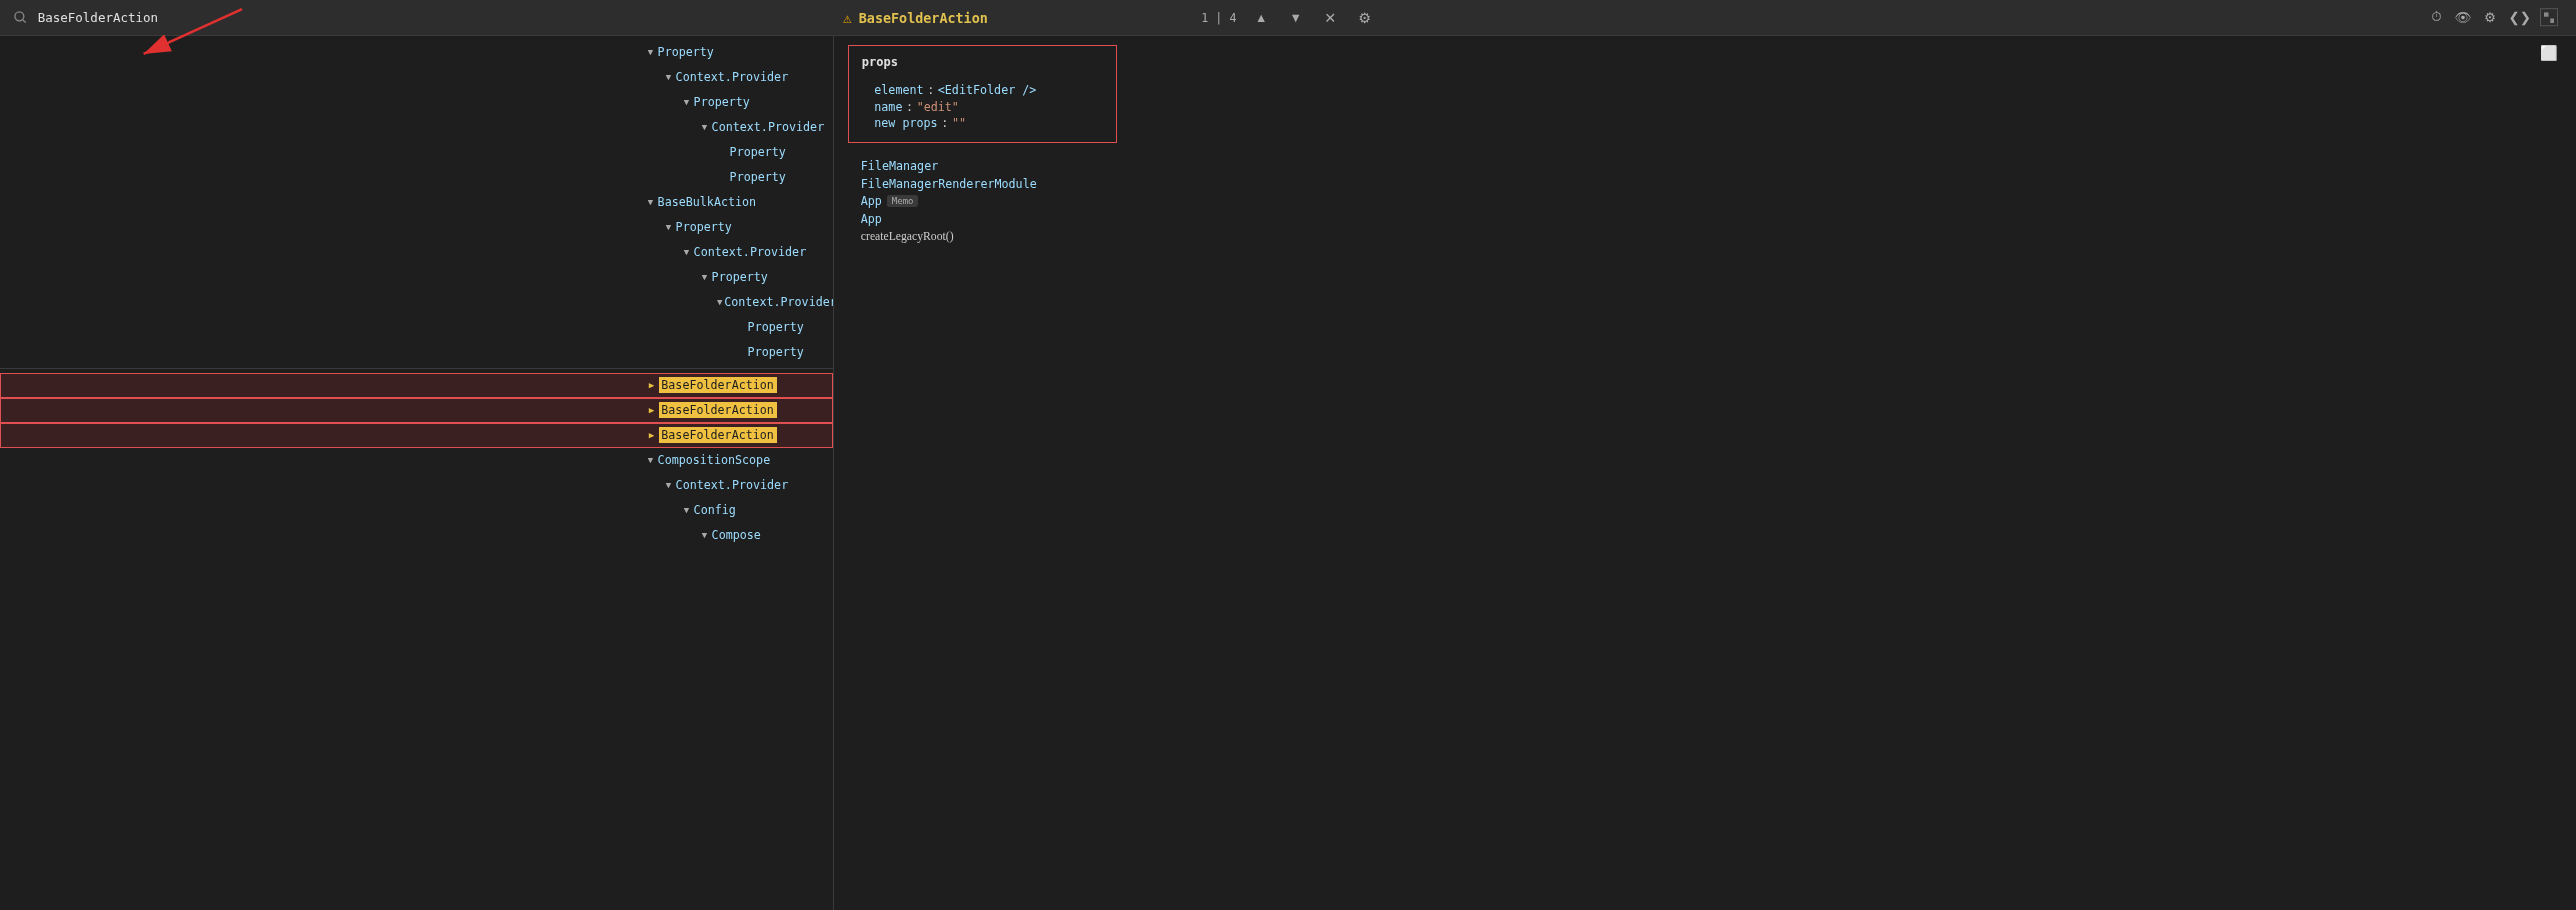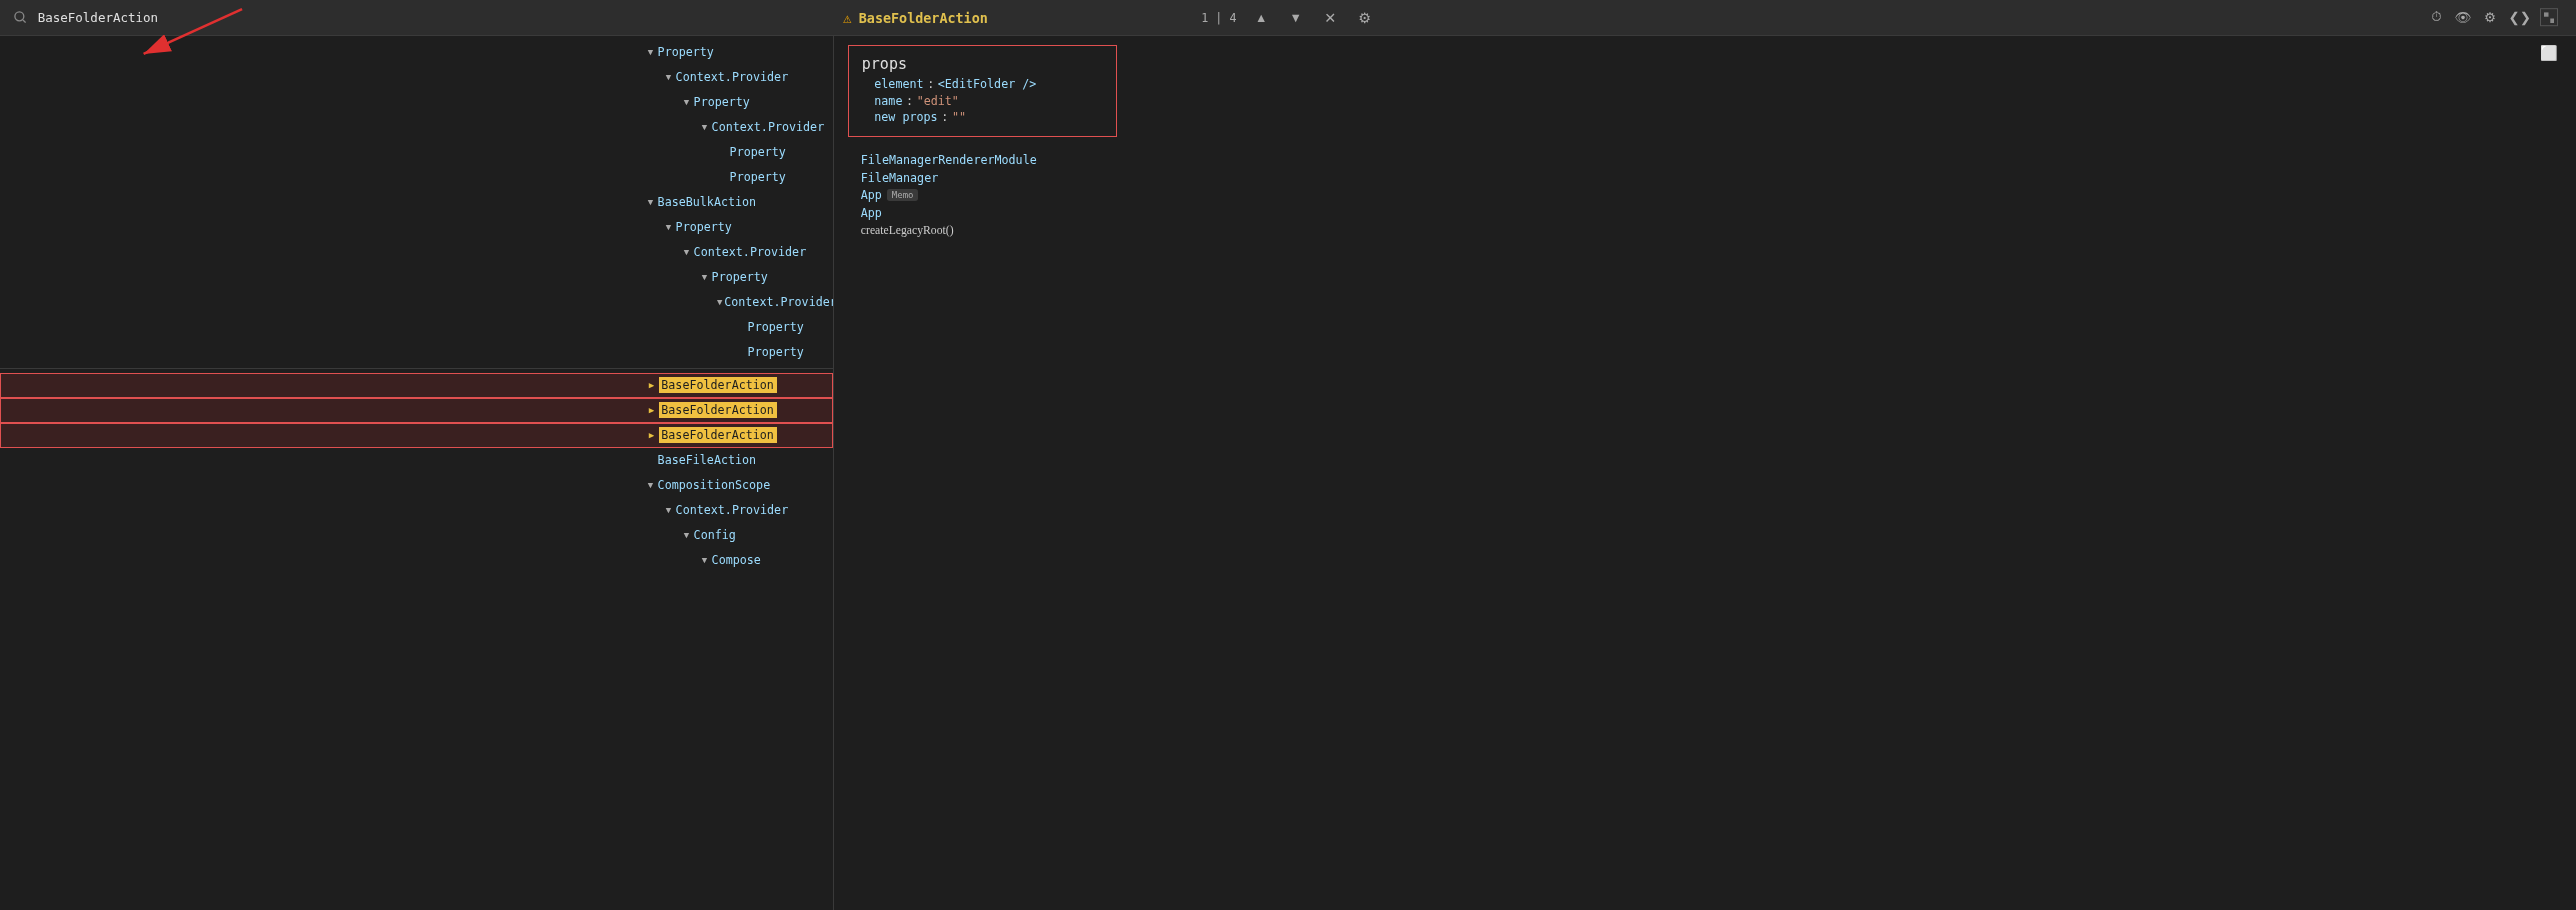--- a/index.html
+++ b/index.html
@@ -205,22 +205,23 @@
     .props-box {
       border: 1.8px solid #e05050;
       padding: 9px 12.5px;
       margin-bottom: 14.3px;
       background: #1e1e1e;
       width: 269px;
     }
 
     .props-title {
       color: #e0e0e0;
-      font-size: 15px;
-      margin-bottom: 4px;
+      font-size: 12px;
+      margin-bottom: 14px;
+      font-weight: bold;
     }
 
     .prop-row {
       display: flex;
       align-items: flex-end;
       margin: 2.7px 0;
       padding-left: 12.5px;
     }
 
     .prop-key {
@@ -421,24 +422,20 @@
     <div class="tree-item" style="padding-left: 645px; border: 1.8px solid #e05050; background: #3a2020;">
       <span class="tree-arrow" style="color:#e8c040;">▶</span>
       <span class="tree-item-label highlighted">BaseFolderAction</span>
     </div>
 
     <div class="tree-item" style="padding-left: 645px; border: 1.8px solid #e05050; background: #3a2020;">
       <span class="tree-arrow" style="color:#e8c040;">▶</span>
       <span class="tree-item-label highlighted">BaseFolderAction</span>
     </div>
 
-    <div class="tree-item" style="padding-left: 645px;">
-      <span class="tree-arrow"></span>
-      <span class="tree-item-label component">BaseFileAction</span>
-    </div>
 
     <div class="tree-item" style="padding-left: 645px;">
       <span class="tree-arrow expanded">▼</span>
       <span class="tree-item-label component">CompositionScope</span>
     </div>
 
     <div class="tree-item" style="padding-left: 663px;">
       <span class="tree-arrow expanded">▼</span>
       <span class="tree-item-label context">Context.Provider</span>
     </div>
@@ -475,25 +472,25 @@
       <div class="prop-row">
         <span class="prop-key">new props</span>
         <span class="prop-colon">:</span>
         <span class="prop-value-empty">""</span>
       </div>
     </div>
 
     <div class="rendered-by-section">
 
       <div class="rendered-by-item">
+        <span>FileManager</span>
+      </div>
+
+      <div class="rendered-by-item">
         <span>FileManagerRendererModule</span>
-      </div>
-
-      <div class="rendered-by-item">
-        <span>FileManager</span>
       </div>
 
       <div class="rendered-by-item">
         <span>App</span>
         <span class="memo-badge">Memo</span>
       </div>
 
       <div class="rendered-by-item">
         <span>App</span>
       </div>

